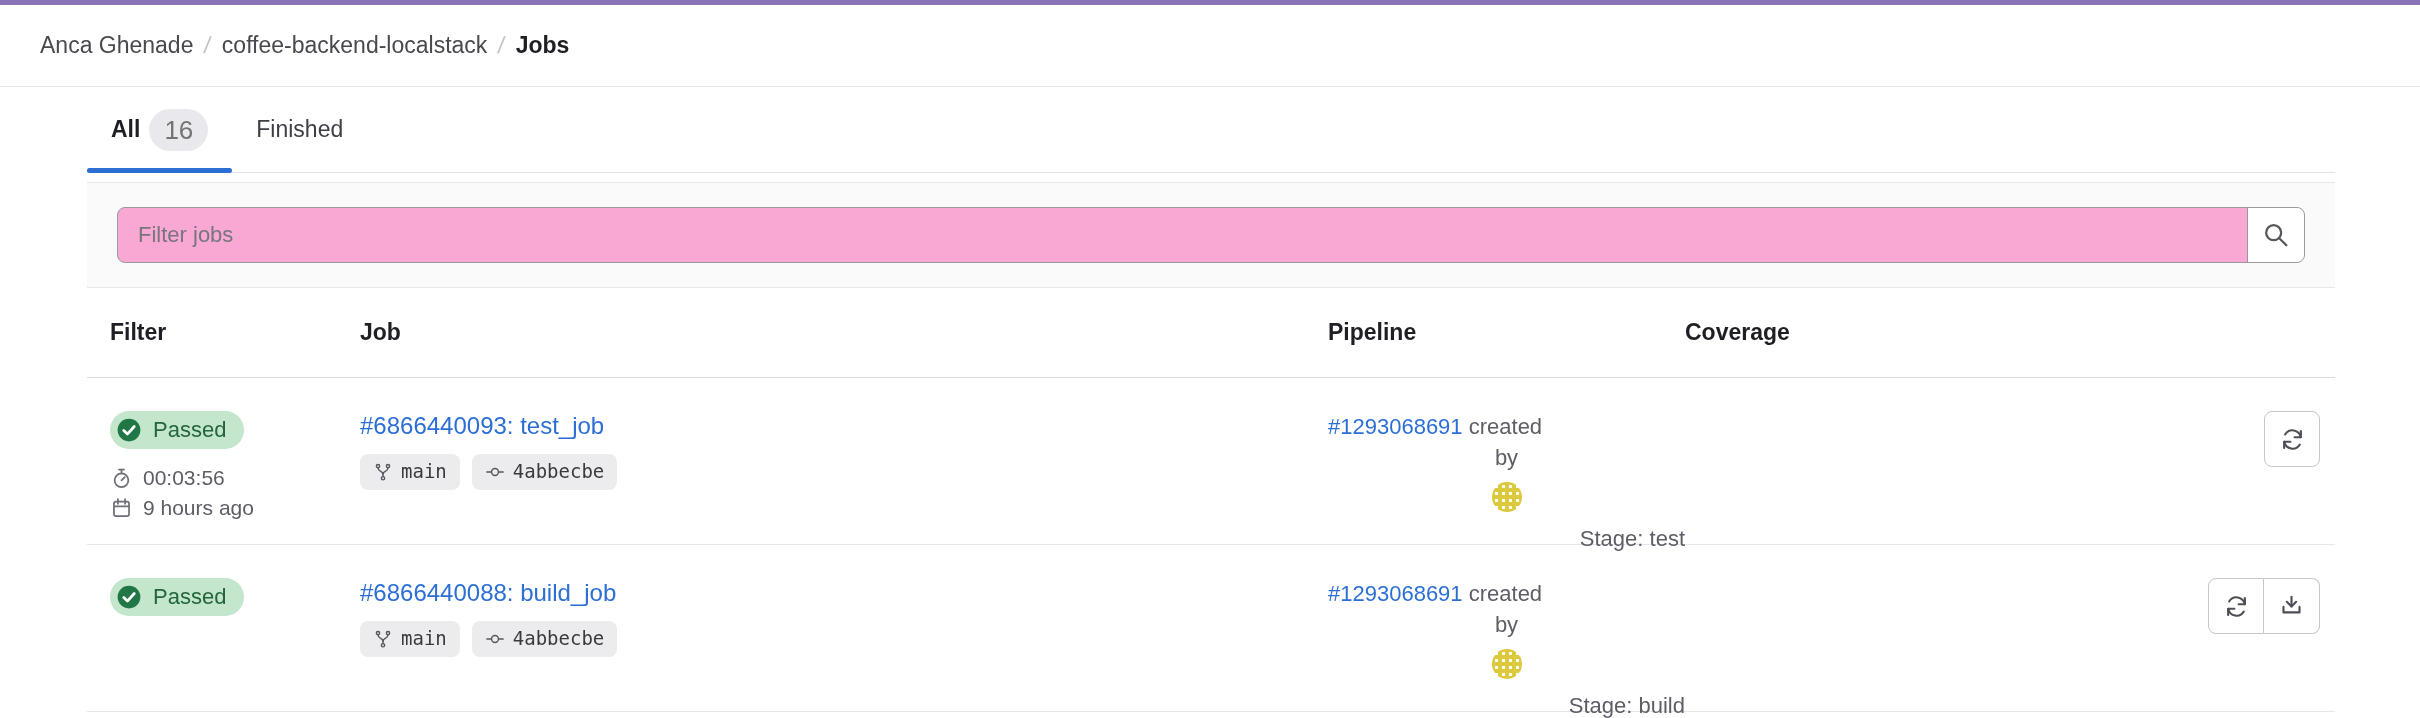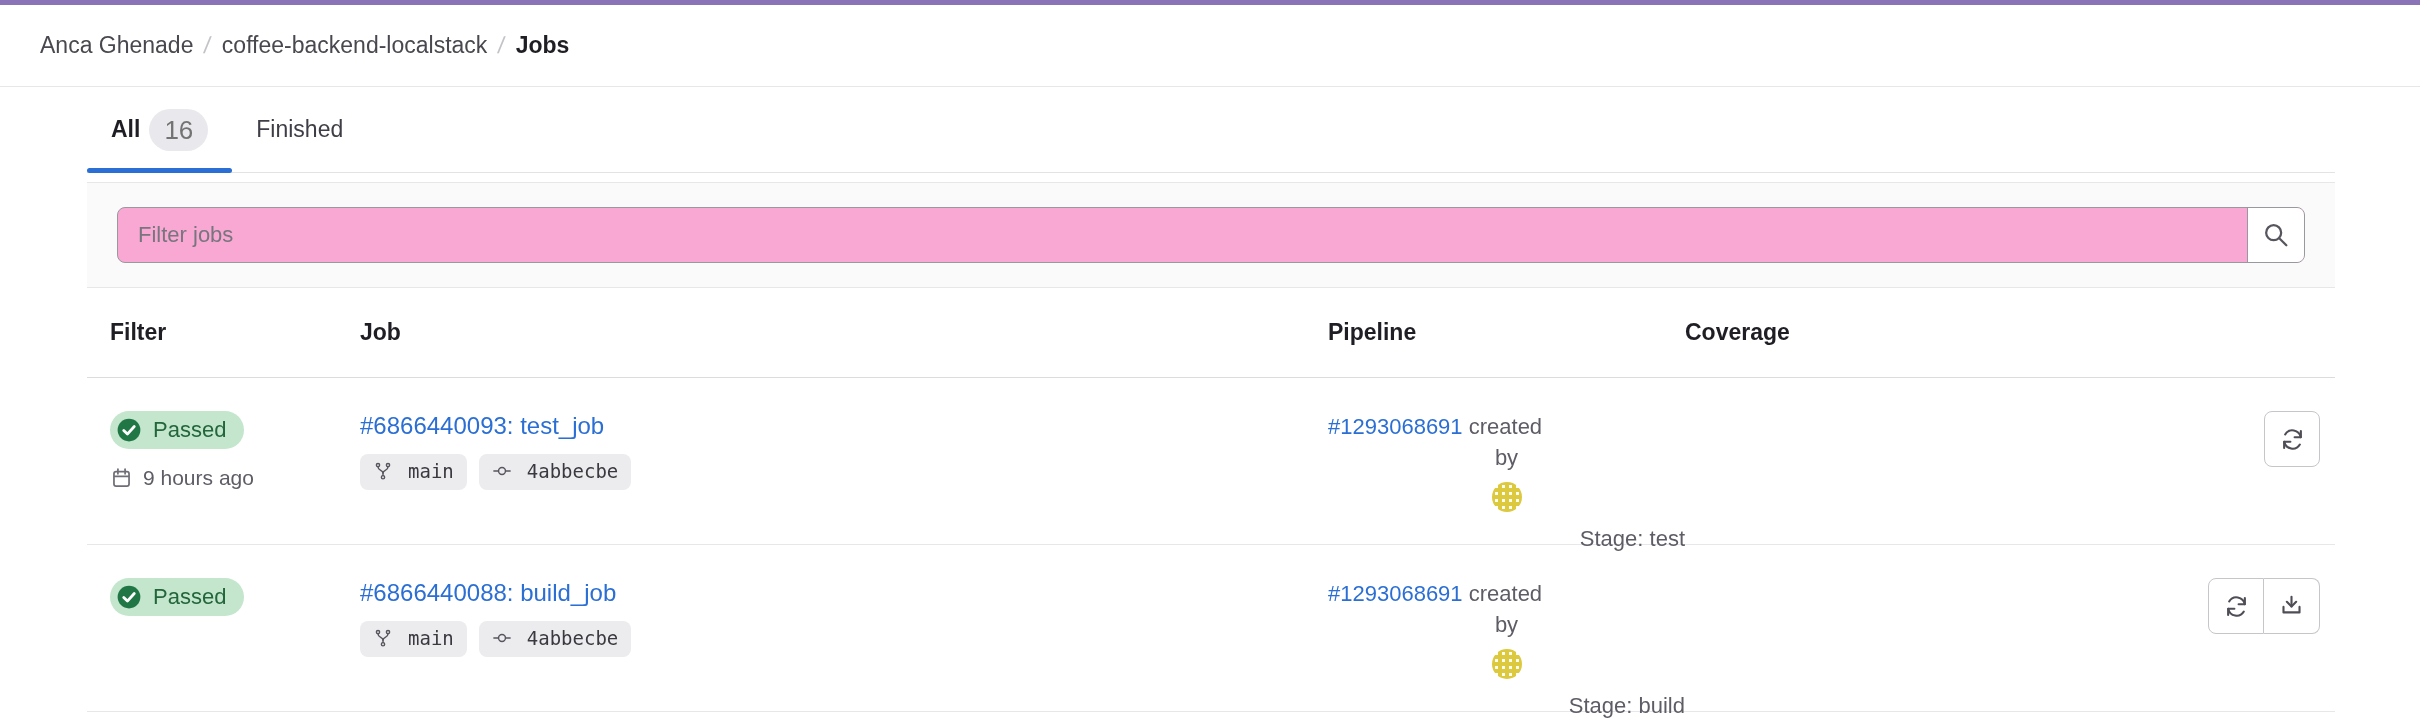--- a/index.html
+++ b/index.html
@@ -70,21 +70,21 @@
     background:var(--badge-success-bg);color:var(--badge-success-text);
     font-size:22px;line-height:1;padding:5px 18px 5px 5px;border-radius:999px;cursor:pointer;
   }
   .meta{margin-top:14px;color:#5e5d66;font-size:21px;}
   .meta-line{display:flex;align-items:center;gap:10px;height:30px;color:#5e5d66;}
   .meta-line svg{color:#6f6e76;}
   
   .job-link{color:var(--link);font-size:24px;line-height:30px;text-decoration:none;cursor:pointer;display:inline-block;}
   .ref-row{display:flex;gap:12px;margin-top:13px;}
   .ref-badge{
-    display:inline-flex;align-items:flex-start;gap:15px;background:var(--ref-badge-bg);
+    display:inline-flex;align-items:center;gap:8px;background:var(--ref-badge-bg);
     border-radius:8px;padding:7px 13px;color:#3a393f;cursor:pointer;
     font-family:"DejaVu Sans Mono","Liberation Mono",monospace;font-size:19px;line-height:1.15;
   }
   .ref-badge svg{color:#57565e;}
   
   .pipeline-cell{font-size:22px;line-height:31px;color:#5e5d66;}
   .pipeline-link{color:var(--link);text-decoration:none;cursor:pointer;}
   .by-line{display:flex;align-items:center;gap:9px;flex-direction:column;}
   .avatar{
     width:30px;height:30px;border-radius:50%;
@@ -201,20 +201,26 @@
     <div>
       <span class="status-badge">
         <svg width="28" height="28" viewBox="0 0 32 32">
             <use href="#i-check-circle"></use>
           </svg>
         <span>Passed</span>
       </span>
       <div class="meta">
         <div class="meta-line">
           <svg width="23" height="23" viewBox="0 0 32 32">
+              <use href="#i-timer"></use>
+            </svg>
+          <span>00:03:56</span>
+        </div>
+        <div class="meta-line">
+          <svg width="23" height="23" viewBox="0 0 32 32">
               <use href="#i-calendar"></use>
             </svg>
           <span>9 hours ago</span>
         </div>
       </div>
     </div>
     <div>
       <a class="job-link">#6866440093: test_job</a>
       <div class="ref-row">
         <span class="ref-badge">

